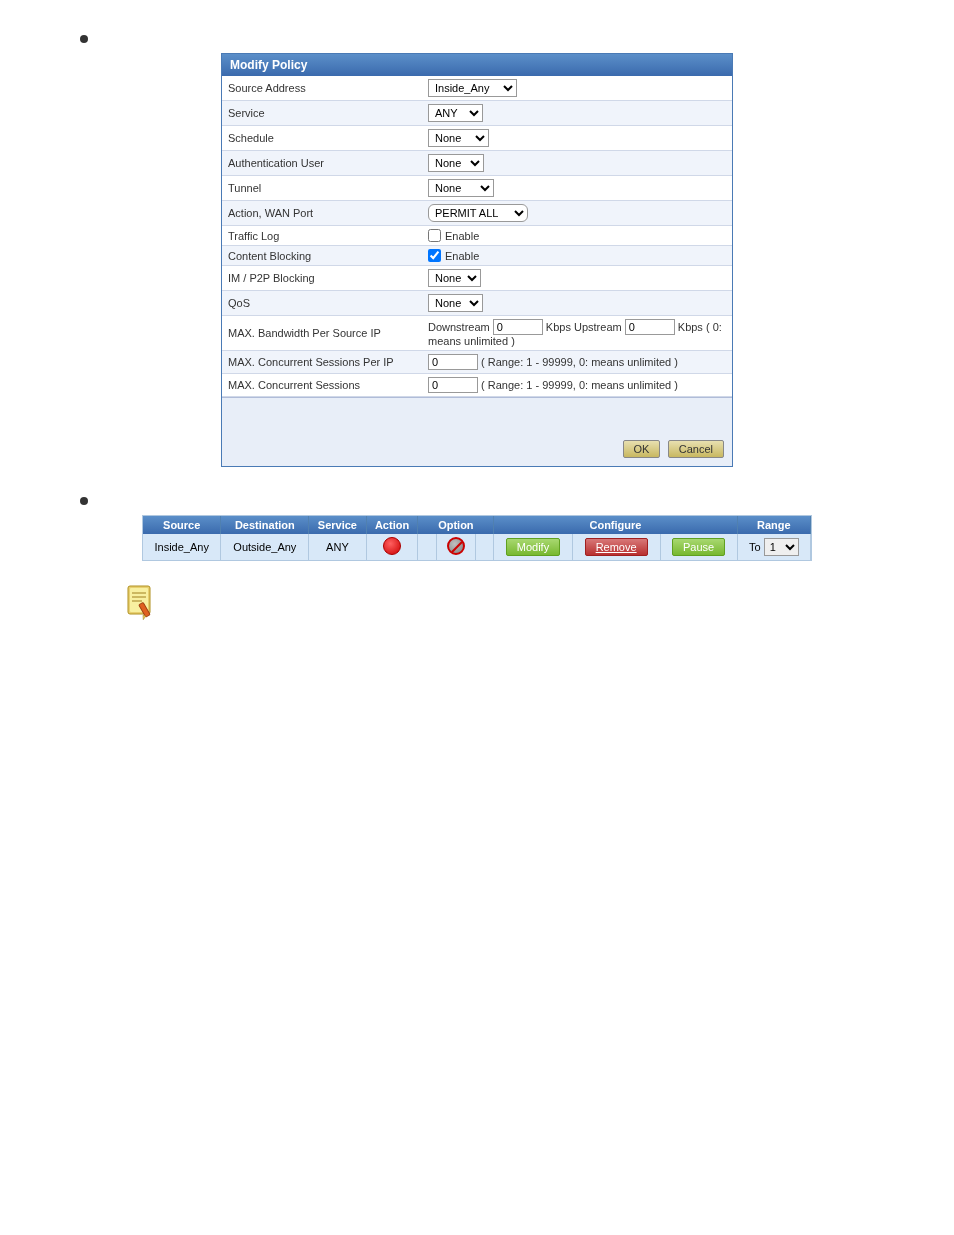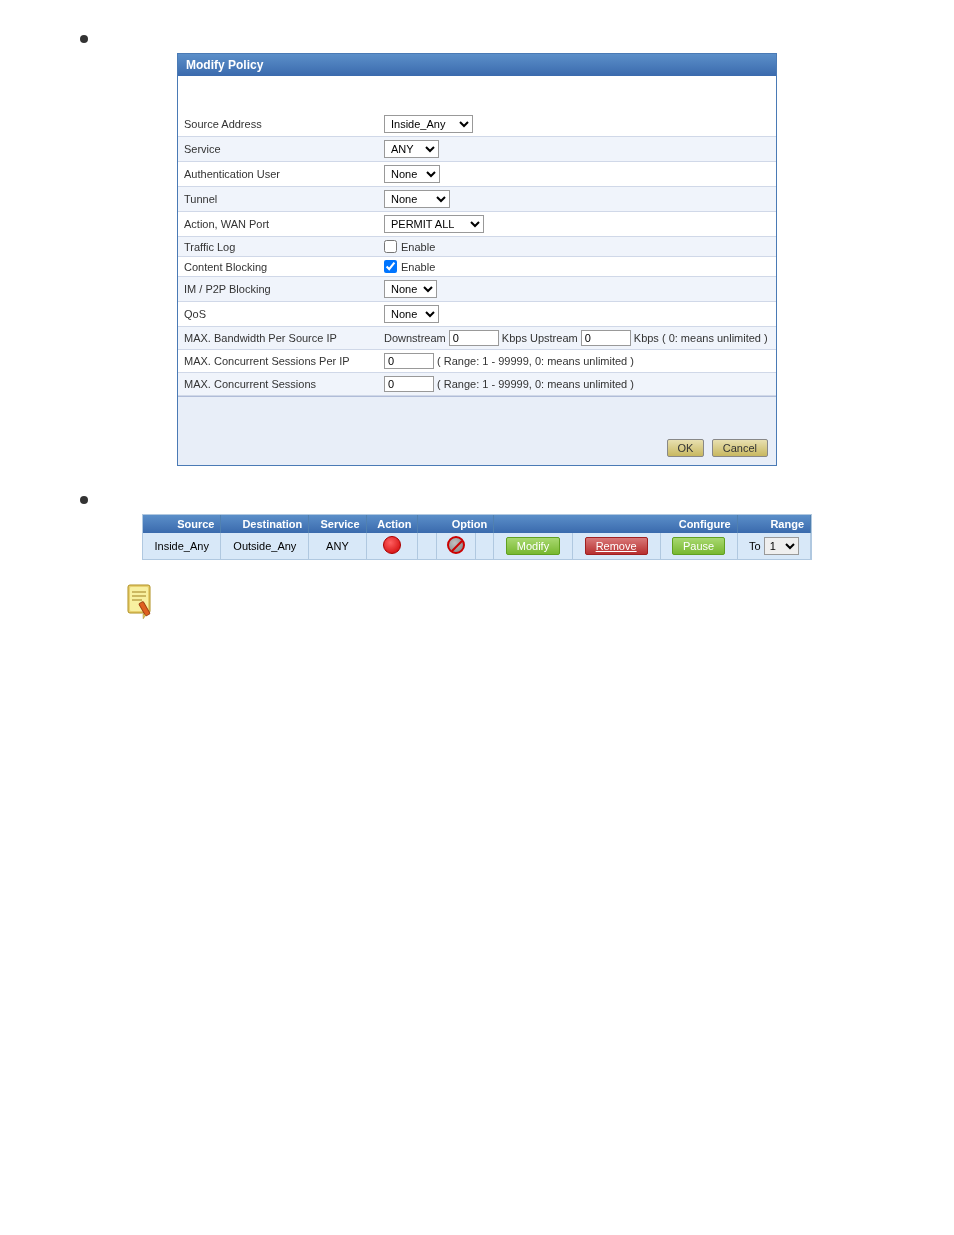--- a/index.html
+++ b/index.html
@@ -16,37 +16,36 @@
       width: 8px;
       height: 8px;
       background: #333;
       border-radius: 50%;
       margin: 15px 0 10px 60px;
     }
 
     
     .modify-policy-container {
       margin: 10px auto;
-      width: 600px;
+      width: 512px;
       border: 1px solid #4a7ab5;
     }
 
     .modify-policy-header {
       background: linear-gradient(to bottom, #5b8fc9, #3a6aad);
       color: #fff;
       font-weight: bold;
       padding: 4px 8px;
       font-size: 12px;
     }
 
     .policy-table {
       width: 100%;
       border-collapse: collapse;
       background: #fff;
-      margin-top: 36px;
     }
 
     .policy-table tr {
       border-bottom: 1px solid #d0d8e8;
     }
 
     .policy-table tr:nth-child(even) {
       background: #f0f4fb;
     }
 
@@ -132,21 +131,21 @@
 
     .policy-list-table thead tr {
       background: linear-gradient(to bottom, #5b8fc9, #3a6aad);
     }
 
     .policy-list-table thead td {
       color: #fff;
       font-weight: bold;
       padding: 3px 6px;
       font-size: 11px;
-      text-align: right;
+      text-align: center;
       border-right: 1px solid #5080b0;
     }
 
     .policy-list-table tbody tr {
       background: #d8e8f8;
     }
 
     .policy-list-table tbody td {
       padding: 3px 8px;
       font-size: 11px;
@@ -253,20 +252,29 @@
         <td>Service</td>
         <td>
           <select class="field-select">
             <option>ANY</option>
             <option>HTTP</option>
             <option>FTP</option>
           </select>
         </td>
       </tr>
 
+      <tr>
+        <td>Schedule</td>
+        <td>
+          <select class="field-select">
+            <option>None</option>
+            <option>Always</option>
+          </select>
+        </td>
+      </tr>
 
       <tr>
         <td>Authentication User</td>
         <td>
           <select class="field-select">
             <option>None</option>
             <option>User1</option>
           </select>
         </td>
       </tr>
@@ -277,21 +285,21 @@
           <select class="field-select">
             <option>None</option>
             <option>Tunnel1</option>
           </select>
         </td>
       </tr>
 
       <tr>
         <td>Action, WAN Port</td>
         <td>
-          <select class="field-select" style="width:100px;">
+          <select class="field-select" style="width:100px;border-radius:6px;">
             <option>PERMIT ALL</option>
             <option>DENY</option>
           </select>
         </td>
       </tr>
 
       <tr>
         <td>Traffic Log</td>
         <td>
           <label class="checkbox-label">

